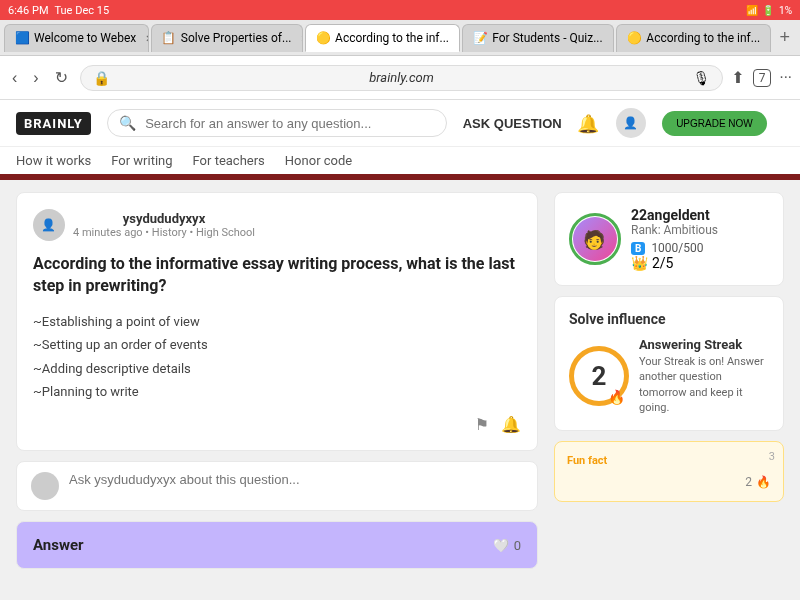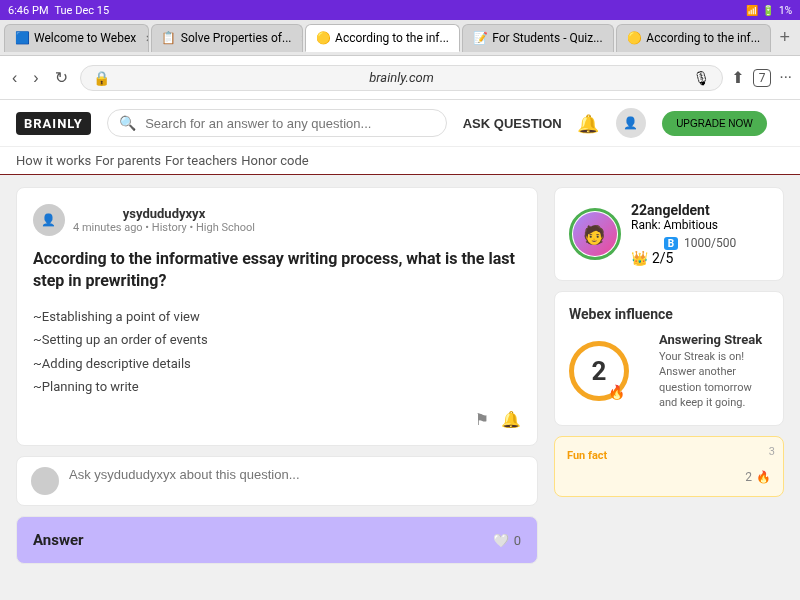--- a/index.html
+++ b/index.html
@@ -1,20 +1,20 @@
 <!DOCTYPE html>
 <html><head>
   <meta charset="utf-8">
   <style>
     * { box-sizing: border-box; margin: 0; padding: 0; }
     body { font-family: -apple-system, BlinkMacSystemFont, 'Segoe UI', Roboto, sans-serif; background: #f0f0f0; width: 800px; height: 600px; overflow: hidden; font-size: 14px; }
 
     
     .status-bar {
-      background: #6d28d9;
+      background: #ef4444;
       color: #fff;
       display: flex;
       justify-content: space-between;
       align-items: center;
       padding: 2px 8px;
       height: 20px;
       font-size: 11px;
     }
     .status-left { display: flex; gap: 6px; align-items: center; }
     .status-right { display: flex; gap: 4px; align-items: center; font-size: 10px; }
@@ -150,22 +150,22 @@
       font-size: 10px;
       font-weight: normal;
       cursor: pointer;
     }
 
     
     .nav-links {
       background: #fff;
       display: flex;
       padding: 6px 16px;
-      gap: 4px;
-      border-bottom: 1px solid #7f1d1d;
+      gap: 20px;
+      border-bottom: 6px solid #7f1d1d;
     }
     .nav-link { font-size: 13px; color: #555; cursor: pointer; text-decoration: none; }
 
     
     .main-content {
       display: flex;
       gap: 16px;
       padding: 12px 16px;
       height: calc(600px - 20px - 36px - 44px - 52px - 36px);
       overflow: hidden;
@@ -278,22 +278,22 @@
     }
     .profile-avatar-inner {
       width: 44px; height: 44px;
       border-radius: 50%;
       background: linear-gradient(135deg, #a78bfa, #ec4899);
       display: flex; align-items: center; justify-content: center;
       font-size: 18px;
     }
     .profile-info { flex: 1; }
     .profile-name { font-size: 14px; font-weight: bold; color: #222; }
-    .profile-rank { font-size: 12px; color: #000000; margin-bottom: 4px; }
-    .profile-points { font-size: 12px; color: #555; text-align: center; }
+    .profile-rank { font-size: 12px; color: #737373; margin-bottom: 4px; }
+    .profile-points { font-size: 12px; color: #555; }
     .profile-badge {
       display: inline-block;
       background: #2196F3;
       color: #fff;
       font-size: 10px;
       font-weight: bold;
       border-radius: 3px;
       padding: 1px 4px;
       margin-right: 3px;
     }
@@ -316,21 +316,21 @@
       border: 5px solid #f5a623;
       display: flex;
       align-items: center;
       justify-content: center;
       font-size: 26px;
       font-weight: bold;
       color: #333;
       position: relative;
     }
     .streak-flame { position: absolute; bottom: -4px; right: -2px; font-size: 14px; }
-    .streak-info { flex: 1; margin-left: 20px; }
+    .streak-info { flex: 1; }
     .streak-label { font-size: 13px; font-weight: bold; color: #333; }
     .streak-desc { font-size: 11px; color: #666; line-height: 1.4; margin-top: 2px; }
 
     .fun-fact-card {
       background: #fff9e6;
       border-radius: 8px;
       padding: 12px;
       border: 1px solid #ffe082;
       position: relative;
     }
@@ -406,21 +406,21 @@
     <input type="text" placeholder="Search for an answer to any question..." style="">
   </div>
   <button class="ask-btn">ASK QUESTION</button>
   <span class="bell-icon">🔔</span>
   <div class="avatar-circle">👤</div>
   <button class="upgrade-btn">UPGRADE NOW</button>
 </div>
 
 <div class="nav-links">
   <a class="nav-link">How it works</a>
-  <a class="nav-link">For parents</a>
+  <a class="nav-link">For writing</a>
   <a class="nav-link">For teachers</a>
   <a class="nav-link">Honor code</a>
 </div>
 
 <div class="main-content">
 
   <div class="left-panel">
 
     <div class="question-card">
       <div class="question-meta">
@@ -472,21 +472,21 @@
           <span>1000/500</span>
         </div>
         <div>
           <span>👑</span>
           <span>2/5</span>
         </div>
       </div>
     </div>
 
     <div class="influence-card">
-      <div class="influence-title">Webex influence</div>
+      <div class="influence-title">Solve influence</div>
       <div class="streak-section">
         <div class="streak-circle">
           <span>2</span>
           <span class="streak-flame">🔥</span>
         </div>
         <div class="streak-info">
           <div class="streak-label">Answering Streak</div>
           <div class="streak-desc">Your Streak is on! Answer another question tomorrow and keep it going.</div>
         </div>
       </div>

